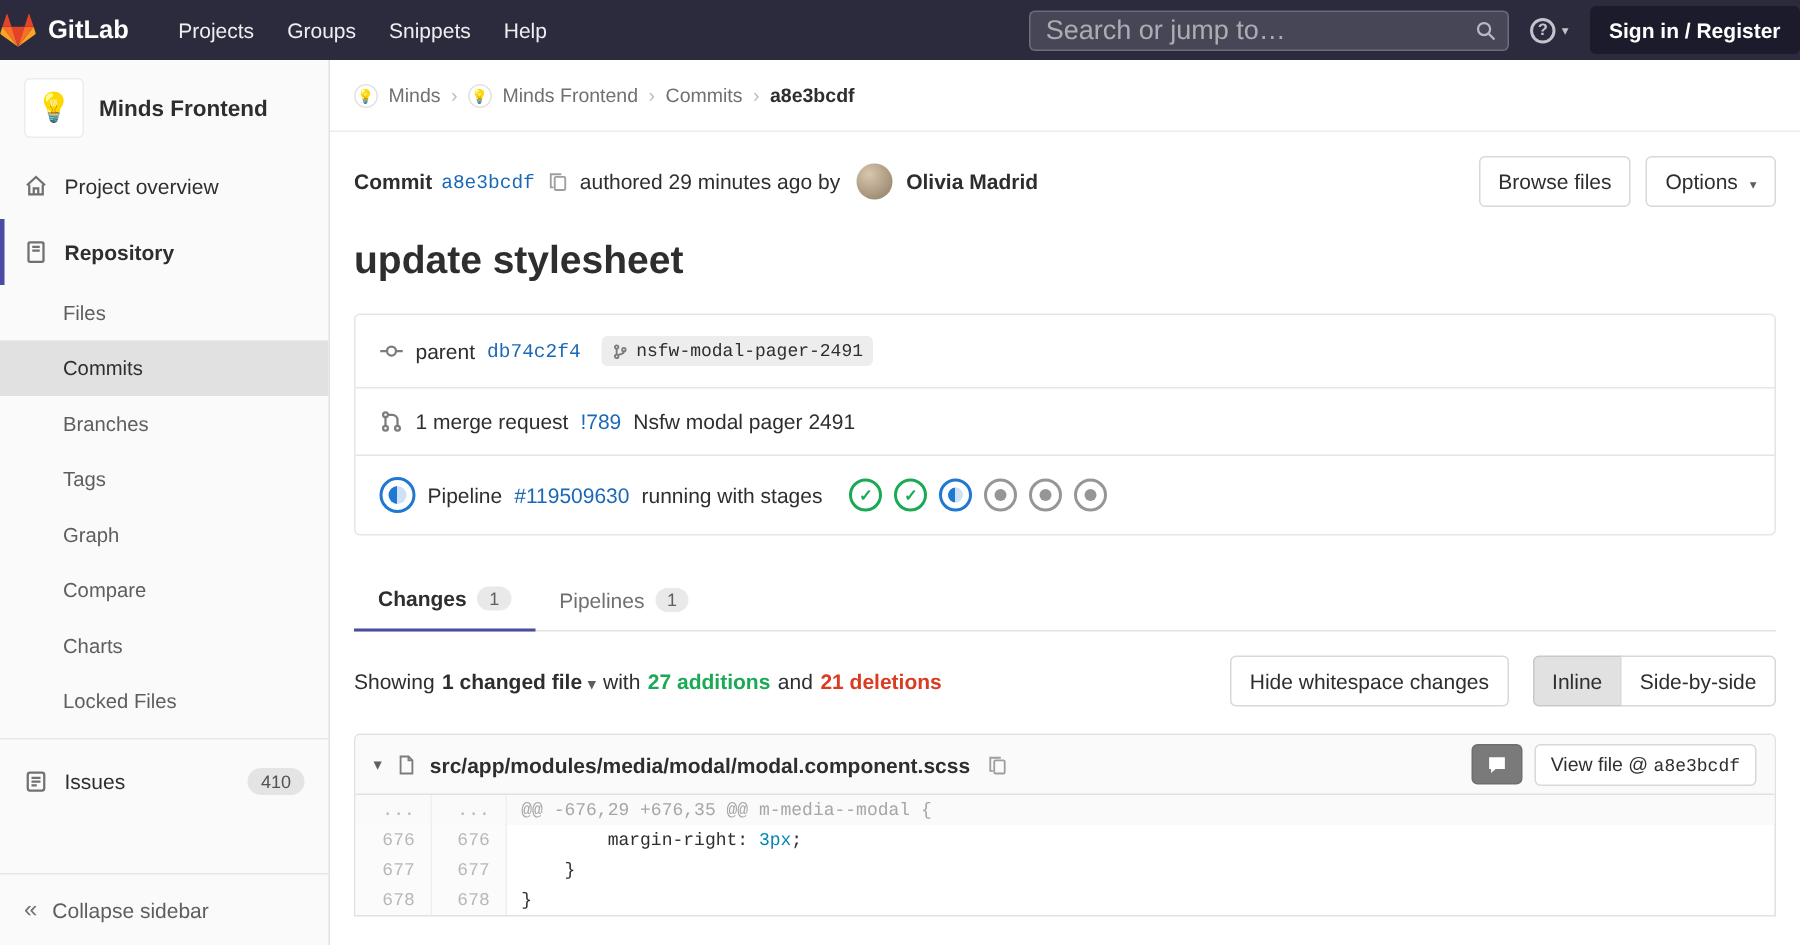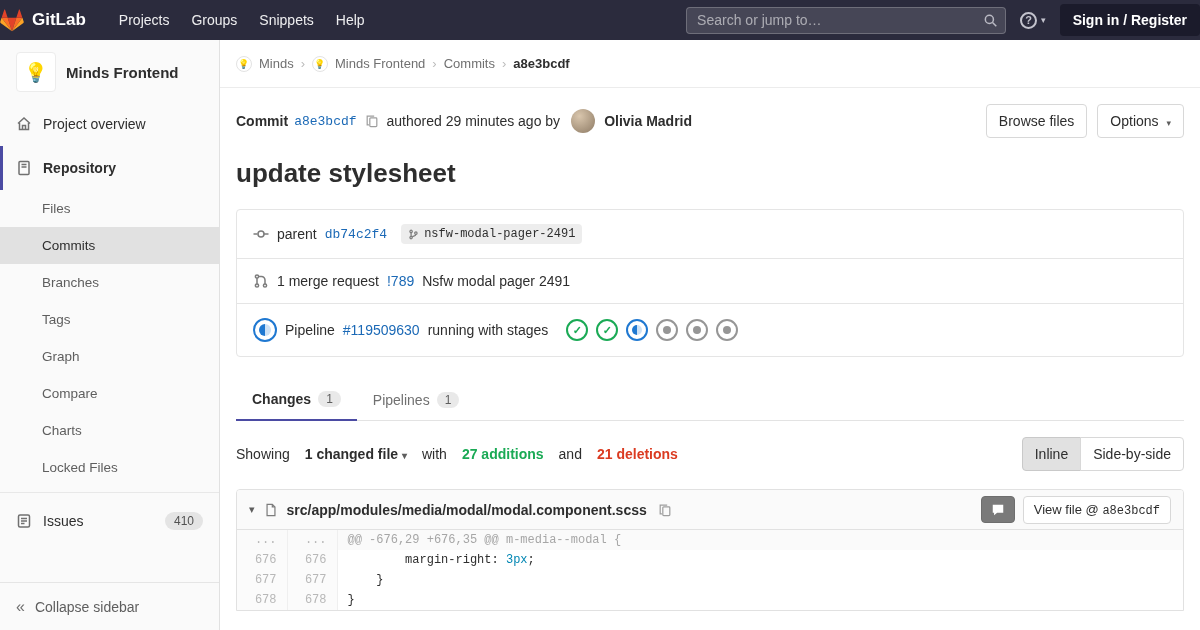--- a/index.html
+++ b/index.html
@@ -13,21 +13,21 @@
   .navbar { position:fixed; top:0; left:0; right:0; height:40px; background:#2b2b3d;
     display:flex; align-items:center; padding:0 0; z-index:50; }
   .brand { display:flex; align-items:center; gap:8px; margin-right:22px; }
   .brand-text { color:#fff; font-weight:bold; font-size:17px; }
   .nav-menu { display:flex; height:40px; }
   .nav-menu a { color:rgba(255,255,255,.92); font-size:14px; line-height:40px; padding:0 11px; }
   .nav-right { margin-left:auto; display:flex; align-items:center; gap:14px; }
   .searchbox { position:relative; width:320px; height:27px; background:rgba(255,255,255,.13);
     border:1px solid rgba(255,255,255,.22); border-radius:4px; }
   .searchbox input { width:100%; height:100%; background:transparent; border:0; outline:none;
-    color:#fff; font-size:14px; padding:0 30px 0 10px; font-family:"Liberation Sans",sans-serif; }
+    color:#fff; font-size:18px; padding:0 30px 0 10px; font-family:"Liberation Sans",sans-serif; }
   .searchbox input::placeholder { color:rgba(255,255,255,.55); }
   .searchbox svg { position:absolute; right:7px; top:5px; }
   .help { display:flex; align-items:center; gap:4px; cursor:pointer; }
   .help-q { width:17px; height:17px; border:2px solid #c3c3cd; border-radius:50%; color:#c3c3cd;
     font-size:11px; font-weight:bold; display:flex; align-items:center; justify-content:center; }
   .caret { font-size:9px; color:#c3c3cd; }
   .signin { background:#1b1b2b; color:#fff; font-weight:bold; font-size:14px; border:0;
     border-radius:4px; padding:8px 13px; cursor:pointer; font-family:"Liberation Sans",sans-serif; }
 
   
@@ -94,30 +94,30 @@
   .stage.created { border-color:#969696; }
   .stage.created .dot { width:8px; height:8px; border-radius:50%; background:#969696; }
 
   .tabs { margin-top:22px; border-bottom:1px solid #e3e3e3; display:flex; }
   .tab { padding:12px 16px; display:flex; align-items:center; gap:7px; font-size:14px;
     color:#707070; cursor:pointer; }
   .tab.active { color:#2e2e2e; font-weight:bold; border-bottom:2px solid #4b4ba3; margin-bottom:-1px; }
   .tab-badge { background:#e9e9e9; border-radius:10px; padding:1px 8px; font-size:12px;
     color:#5e5e5e; font-weight:normal; }
 
-  .summary-row { display:flex; align-items:center; gap:15px; margin:16px 0; font-size:14px; }
+  .summary-row { display:flex; align-items:center; gap:5px; margin:16px 0; font-size:14px; }
   .changed-dd { font-weight:bold; cursor:pointer; }
   .changed-dd .caret { color:#5e5e5e; font-size:10px; }
   .add { color:#1aaa55; font-weight:bold; }
   .del { color:#db3b21; font-weight:bold; }
   .summary-actions { margin-left:auto; display:flex; align-items:center; }
   .hide-ws { margin-right:16px; }
   .btn-group { display:flex; }
   .btn-group .btn { border-radius:0; margin-left:-1px; }
-  .btn-group .btn:first-child { border-radius:4px 0 0 4px; margin-left:12px; }
+  .btn-group .btn:first-child { border-radius:4px 0 0 4px; margin-left:0; }
   .btn-group .btn:last-child { border-radius:0 4px 4px 0; }
   .btn.selected { background:#e1e1e1; border-color:#c9c9c9; }
 
   .diff-box { margin-top:18px; border:1px solid #e1e1e1; border-radius:4px 4px 0 0; overflow:hidden; }
   .diff-header { background:#fafafa; border-bottom:1px solid #e1e1e1; display:flex; align-items:center;
     gap:9px; padding:6px 12px; height:40px; }
   .collapse-caret { font-size:11px; color:#5e5e5e; cursor:pointer; }
   .file-path { font-weight:bold; font-size:14px; }
   .diff-header-actions { margin-left:auto; display:flex; align-items:center; gap:8px; }
   .comment-toggle { background:#7a7a7a; border:1px solid #6e6e6e; border-radius:4px; width:34px;
@@ -326,20 +326,21 @@
       <span>Showing</span>
       <span class="changed-dd">
         <span>1 changed file</span>
         <span class="caret">▾</span>
       </span>
       <span>with</span>
       <span class="add">27 additions</span>
       <span>and</span>
       <span class="del">21 deletions</span>
       <div class="summary-actions">
+        <button class="btn hide-ws">Hide whitespace changes</button>
         <div class="btn-group">
           <button class="btn selected">Inline</button>
           <button class="btn">Side-by-side</button>
         </div>
       </div>
     </div>
 
     <div class="diff-box">
       <div class="diff-header">
         <span class="collapse-caret">▾</span>

